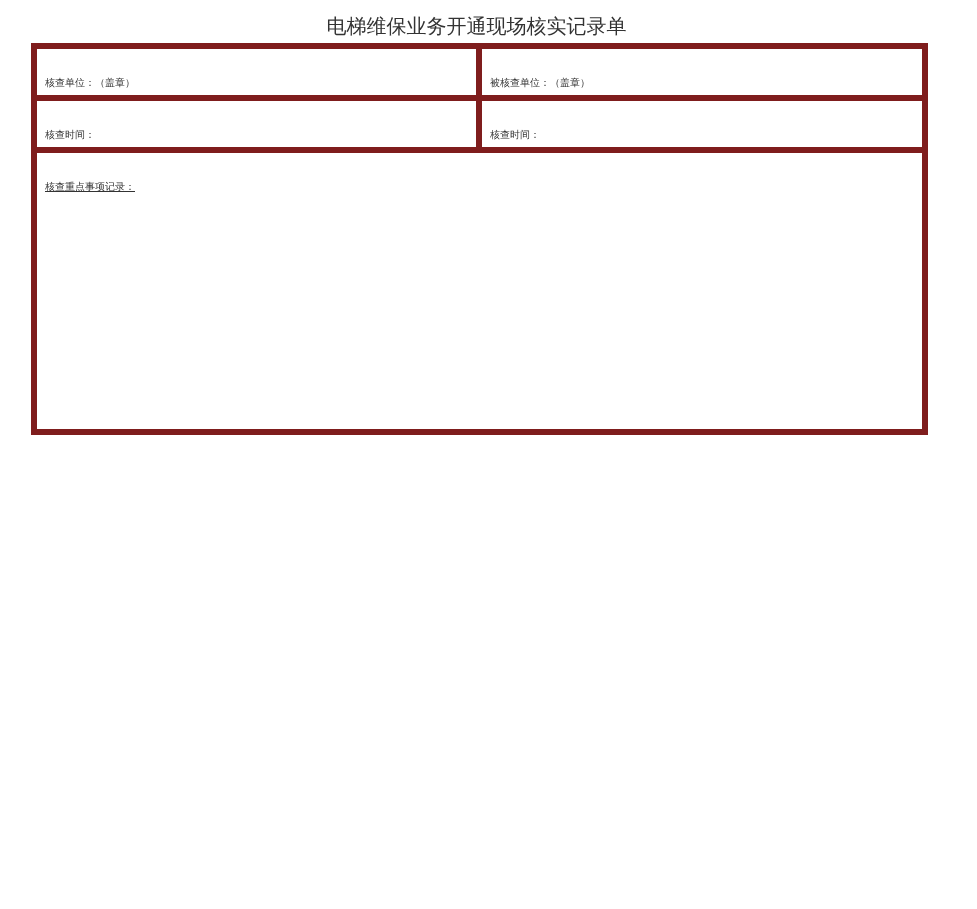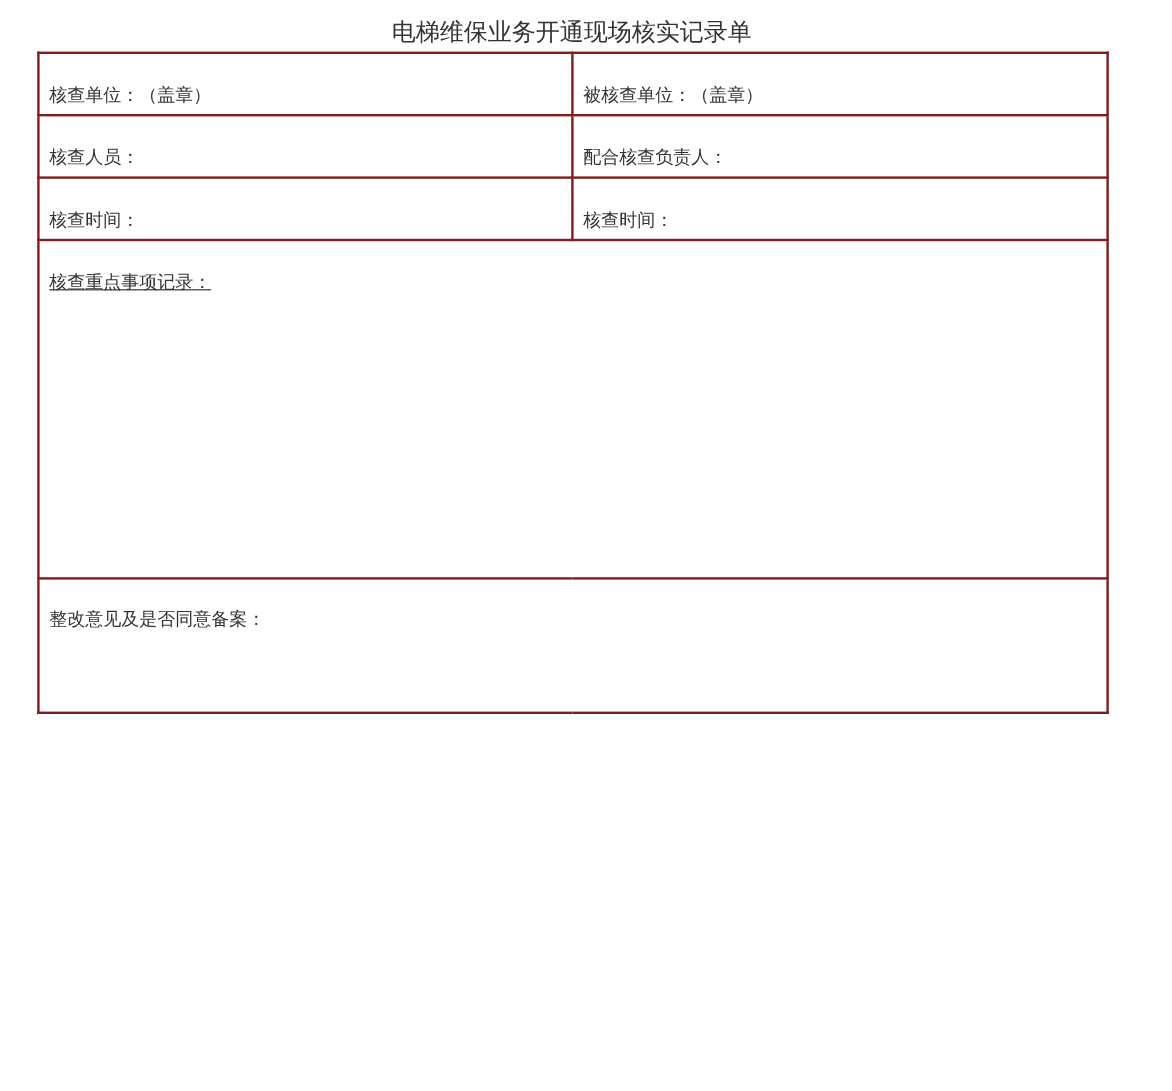--- a/index.html
+++ b/index.html
@@ -26,24 +26,24 @@
     }
     table.record-form {
       position: absolute;
       left: 31px;
       top: 43px;
       width: 891px;
       border-collapse: collapse;
       table-layout: fixed;
     }
     table.record-form td {
-      border: 2px solid #7f1d1d;
+      border: 6px solid #7f1d1d;
       vertical-align: top;
       padding: 0 0 0 8px;
-      font-size: 15px;
+      font-size: 10px;
       color: #333333;
       box-sizing: border-box;
     }
     .cell-label {
       display: block;
       line-height: 20px;
     }
     .row-short td { height: 52px; }
     .row-short .cell-label { padding-top: 24px; }
     .row-record td { height: 282px; }
@@ -71,38 +71,25 @@
     <tr class="row-short">
       <td>
         <span class="cell-label">核查单位：（盖章）</span>
       </td>
       <td>
         <span class="cell-label">被核查单位：（盖章）</span>
       </td>
     </tr>
     <tr class="row-short">
       <td>
-        <span class="cell-label">核查人员：</span>
-      </td>
-      <td>
-        <span class="cell-label">配合核查负责人：</span>
-      </td>
-    </tr>
-    <tr class="row-short">
-      <td>
         <span class="cell-label">核查时间：</span>
       </td>
       <td>
         <span class="cell-label">核查时间：</span>
       </td>
     </tr>
     <tr class="row-record">
       <td colspan="2">
         <span class="cell-label">核查重点事项记录：</span>
       </td>
     </tr>
-    <tr class="row-rectify">
-      <td colspan="2">
-        <span class="cell-label">整改意见及是否同意备案：</span>
-      </td>
-    </tr>
   </tbody>
 </table>
 
 </body></html>

